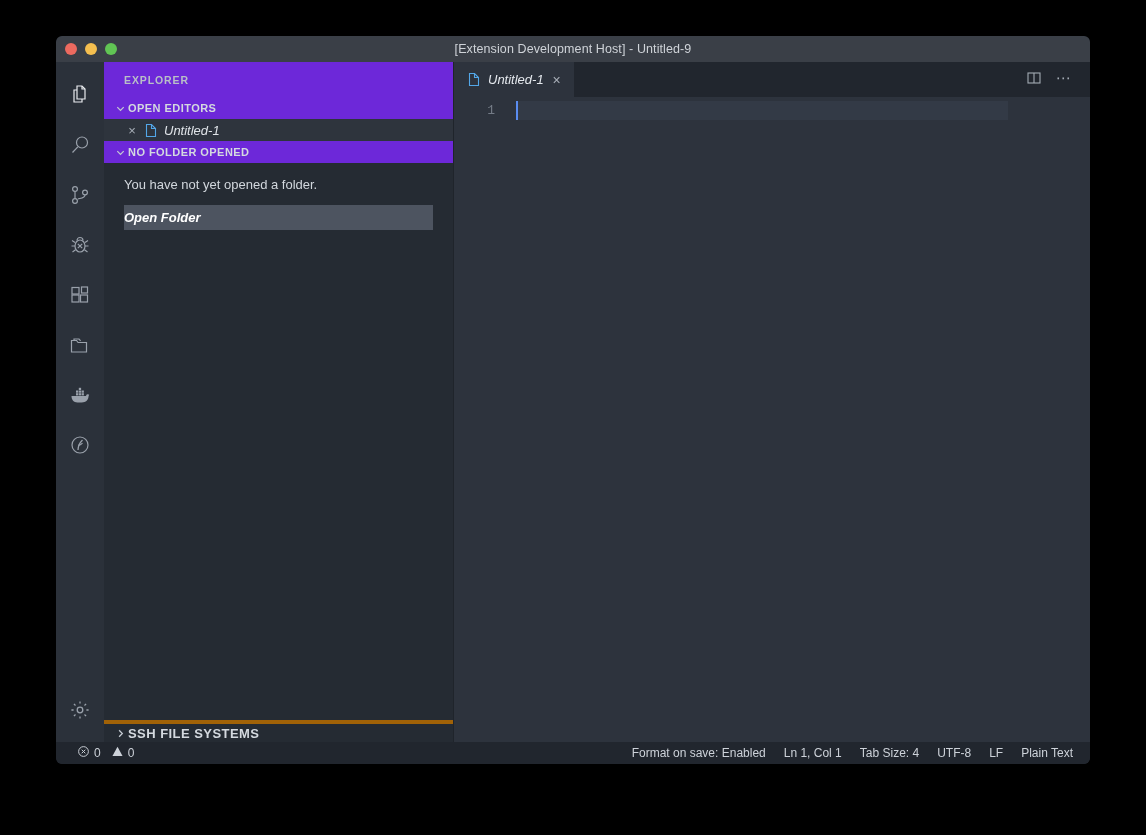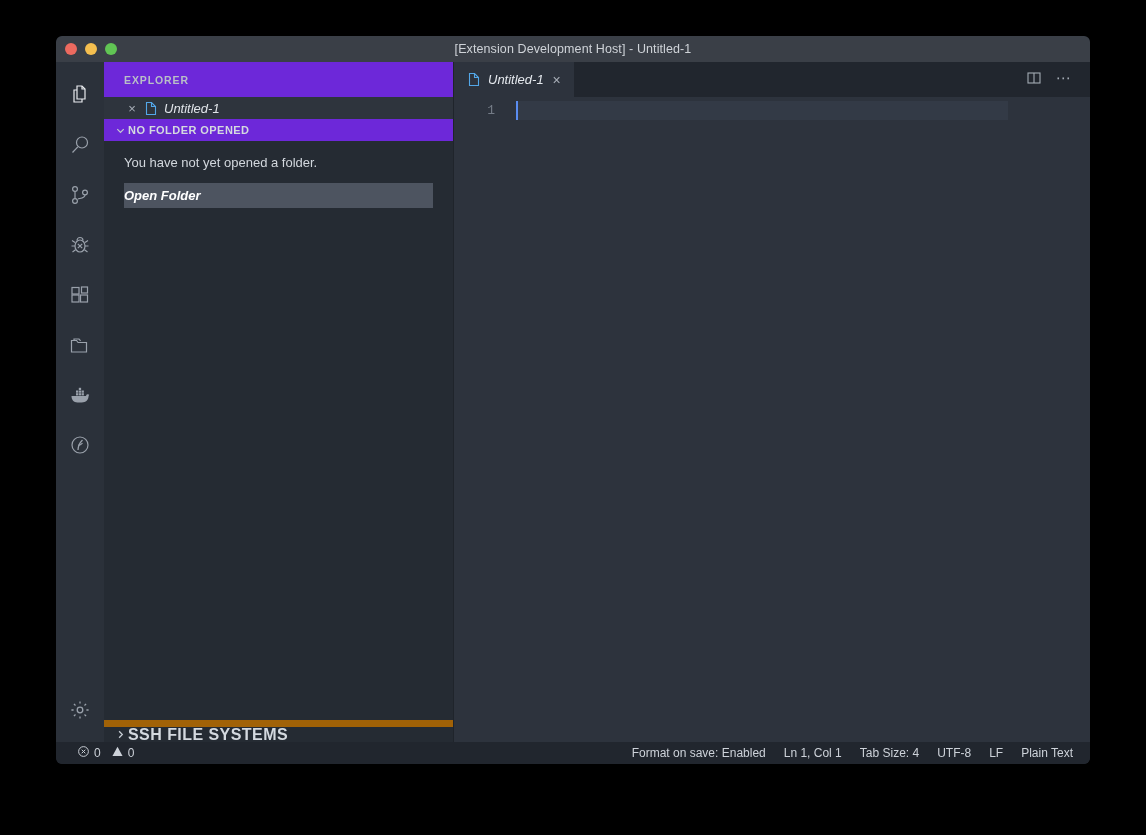--- a/index.html
+++ b/index.html
@@ -106,24 +106,24 @@
     color:#ffffff; font-size:13px; font-weight:700;
     text-align:left; border:none; width:calc(100% - 40px);
     font-family:"Liberation Sans", sans-serif;
     cursor:pointer;
     font-style:italic;
   }
   .ssh-section{
     height:22px; flex:0 0 22px;
     display:flex; align-items:center;
     padding-left:8px;
-    font-size:16px; font-weight:700; letter-spacing:.45px;
+    font-size:13px; font-weight:700; letter-spacing:.45px;
     color:#d4d9df;
     background:#252b33;
-    border-top:7px solid #a16207;
+    border-top:4px solid #a16207;
   }
 
   
   .editor-area{ flex:1; display:flex; flex-direction:column; min-width:0; background:#2d333d; }
   .tabbar{
     height:35px; flex:0 0 35px;
     background:#21262e;
     display:flex; align-items:stretch;
   }
   .tab{
@@ -182,21 +182,21 @@
 <body>
 
 <div class="window">
 
   <div class="titlebar">
     <div class="traffic">
       <div class="light red"></div>
       <div class="light yellow"></div>
       <div class="light green"></div>
     </div>
-    <div class="title-text">[Extension Development Host] - Untitled-1</div>
+    <div class="title-text">[Extension Development Host] - Untitled-9</div>
   </div>
 
   <div class="body">
 
     <div class="activitybar">
       <div class="act-icon active">
         <span>
           <svg width="24" height="24" viewBox="0 0 24 24" fill="none" stroke="currentColor" stroke-width="1.2">
             <path d="M9 3h5l3 3v10H9z"></path>
               <path d="M14 3v3h3"></path>
@@ -284,20 +284,28 @@
             <circle cx="12" cy="12" r="2.8"></circle>
             <path d="M12 3.4v2.2M12 18.4v2.2M3.4 12h2.2M18.4 12h2.2M5.9 5.9l1.6 1.6M16.5 16.5l1.6 1.6M18.1 5.9l-1.6 1.6M7.5 16.5l-1.6 1.6"></path>
           </svg>
         </span>
       </div>
     </div>
 
     <div class="sidebar">
       <div class="sidebar-title">EXPLORER</div>
 
+      <div class="section-header">
+        <span class="chev">
+          <svg width="11" height="11" viewBox="0 0 12 12" fill="none" stroke="currentColor" stroke-width="1.4">
+              <path d="M2.5 4.5 6 8 9.5 4.5"></path>
+            </svg>
+        </span>
+        <span>OPEN EDITORS</span>
+      </div>
 
       <div class="open-editor-row">
         <span class="x-close">×</span>
         <span class="file-ico">
           <svg width="14" height="15" viewBox="0 0 14 15" fill="none" stroke="#53a7e8" stroke-width="1.1">
             <path d="M2.5 1.5h5l4 4v8h-9z"></path>
               <path d="M7.5 1.5v4h4"></path>
           </svg>
         </span>
         <span>Untitled-1</span>

